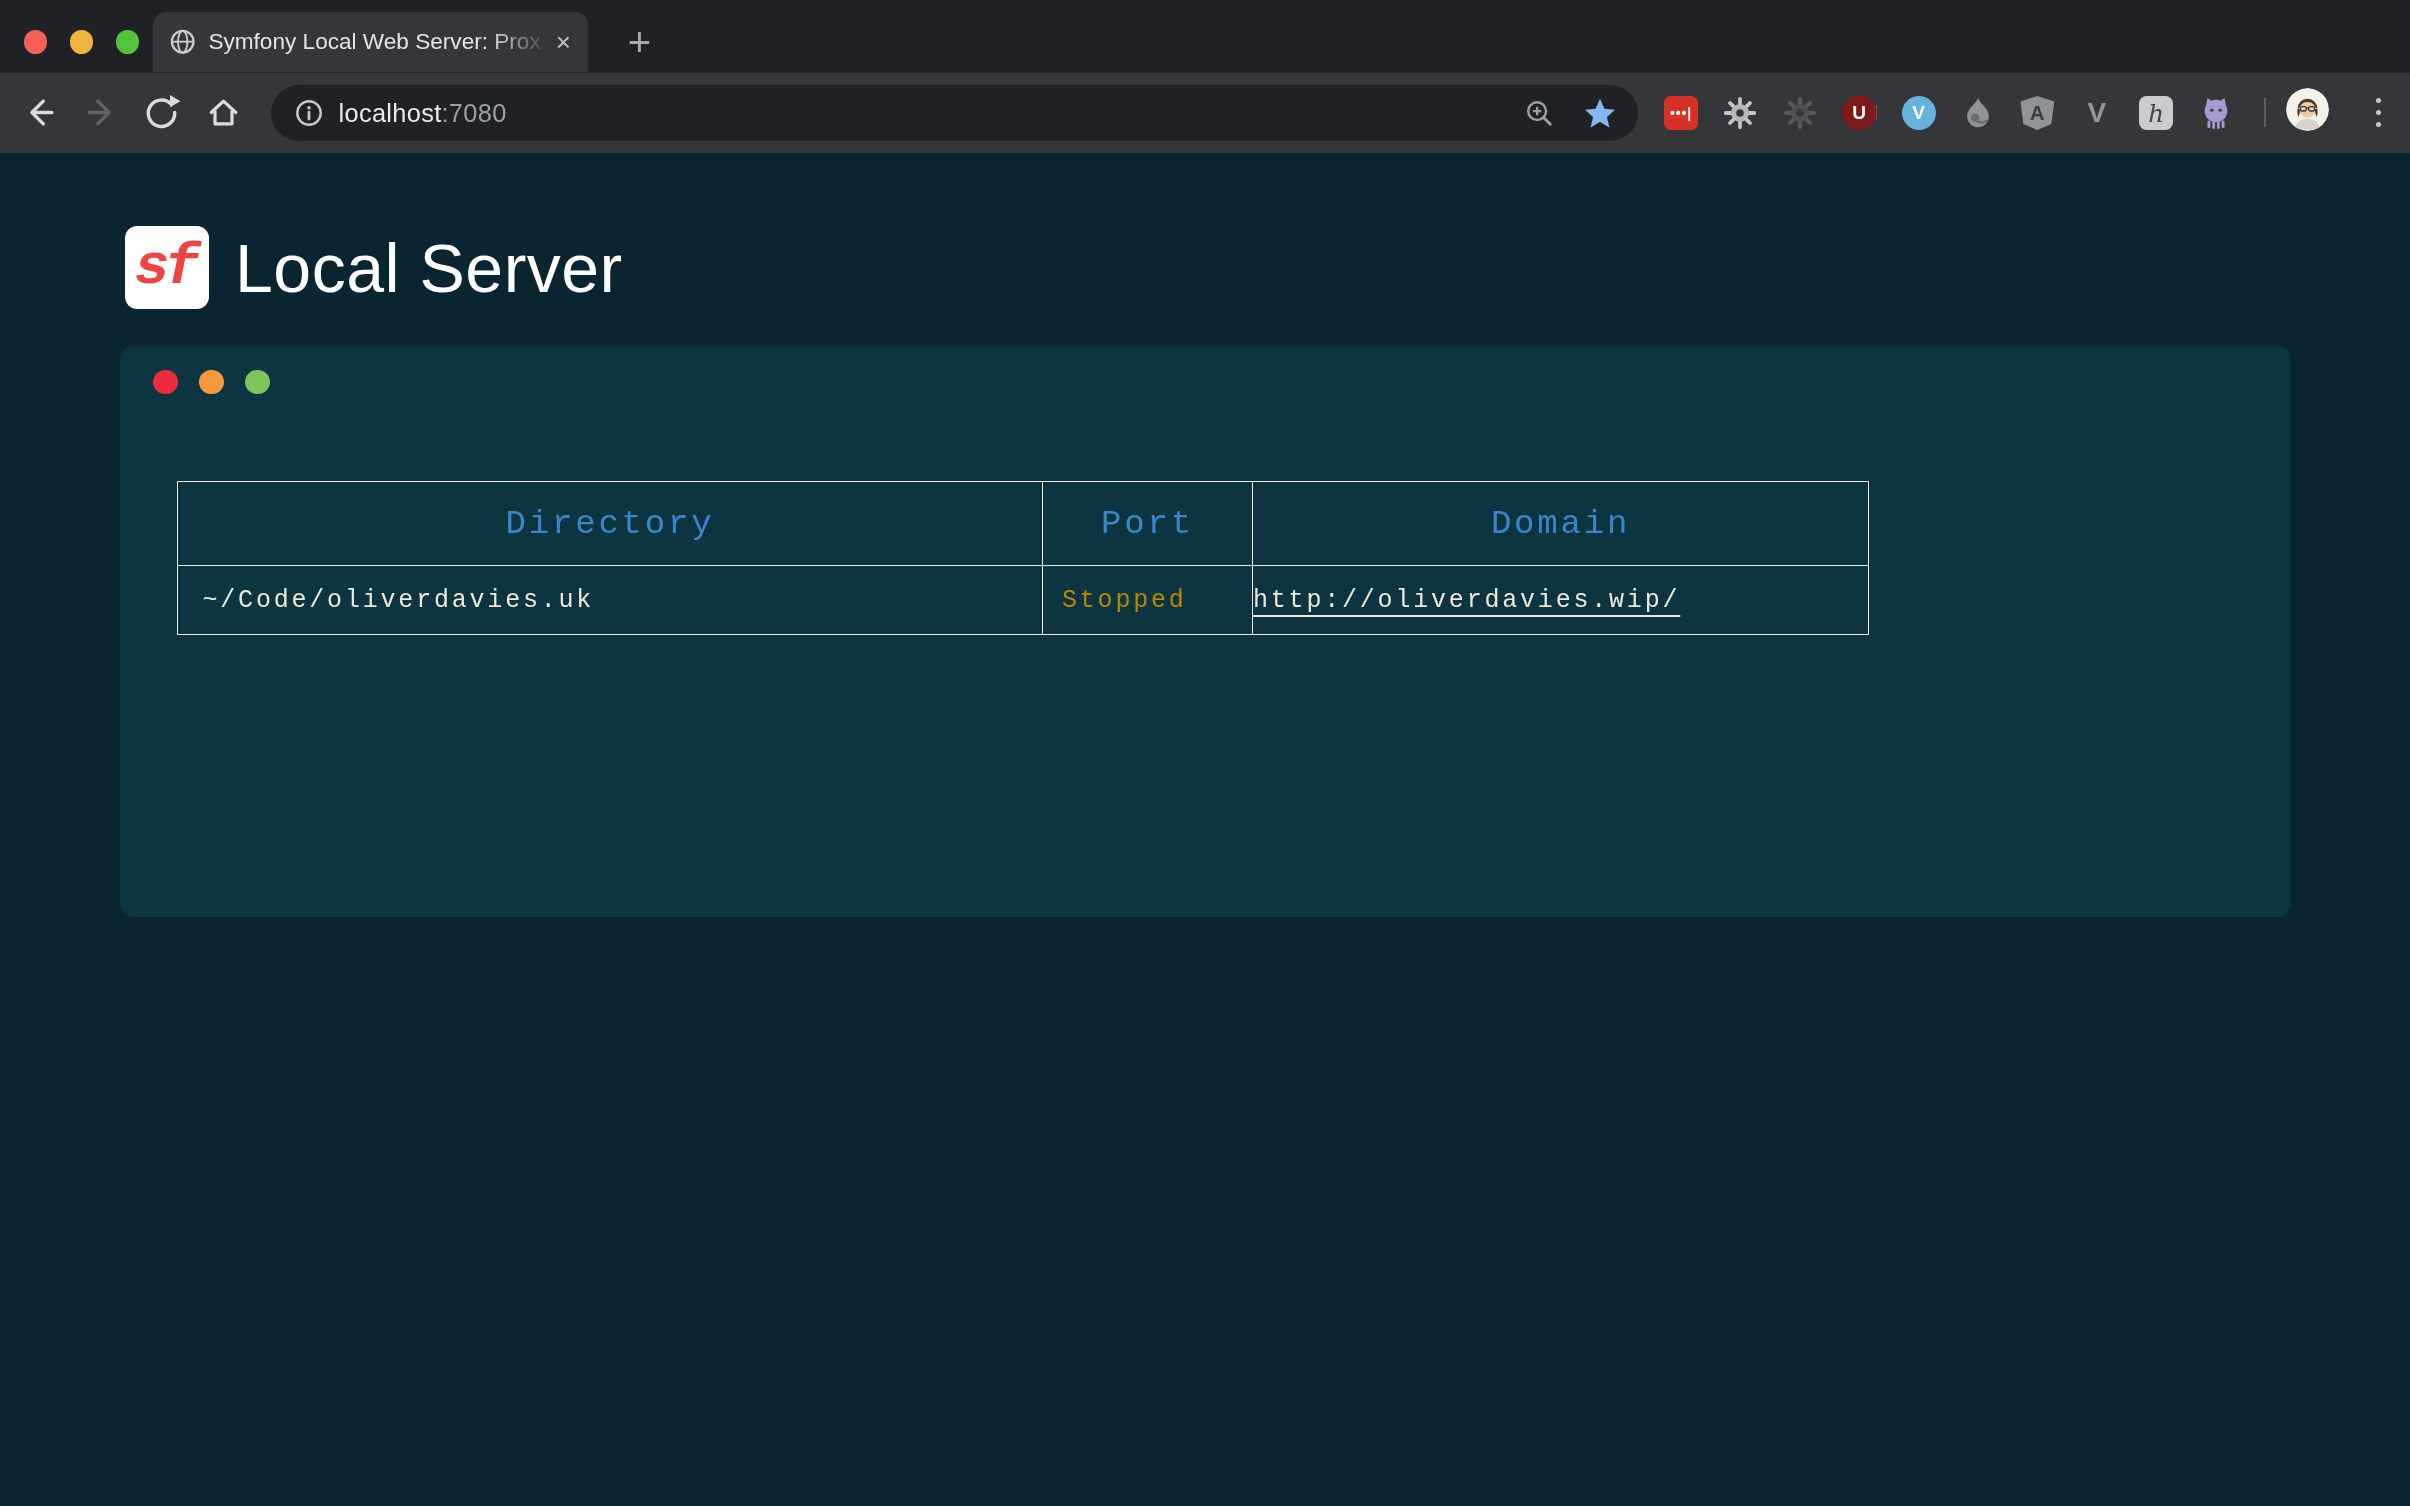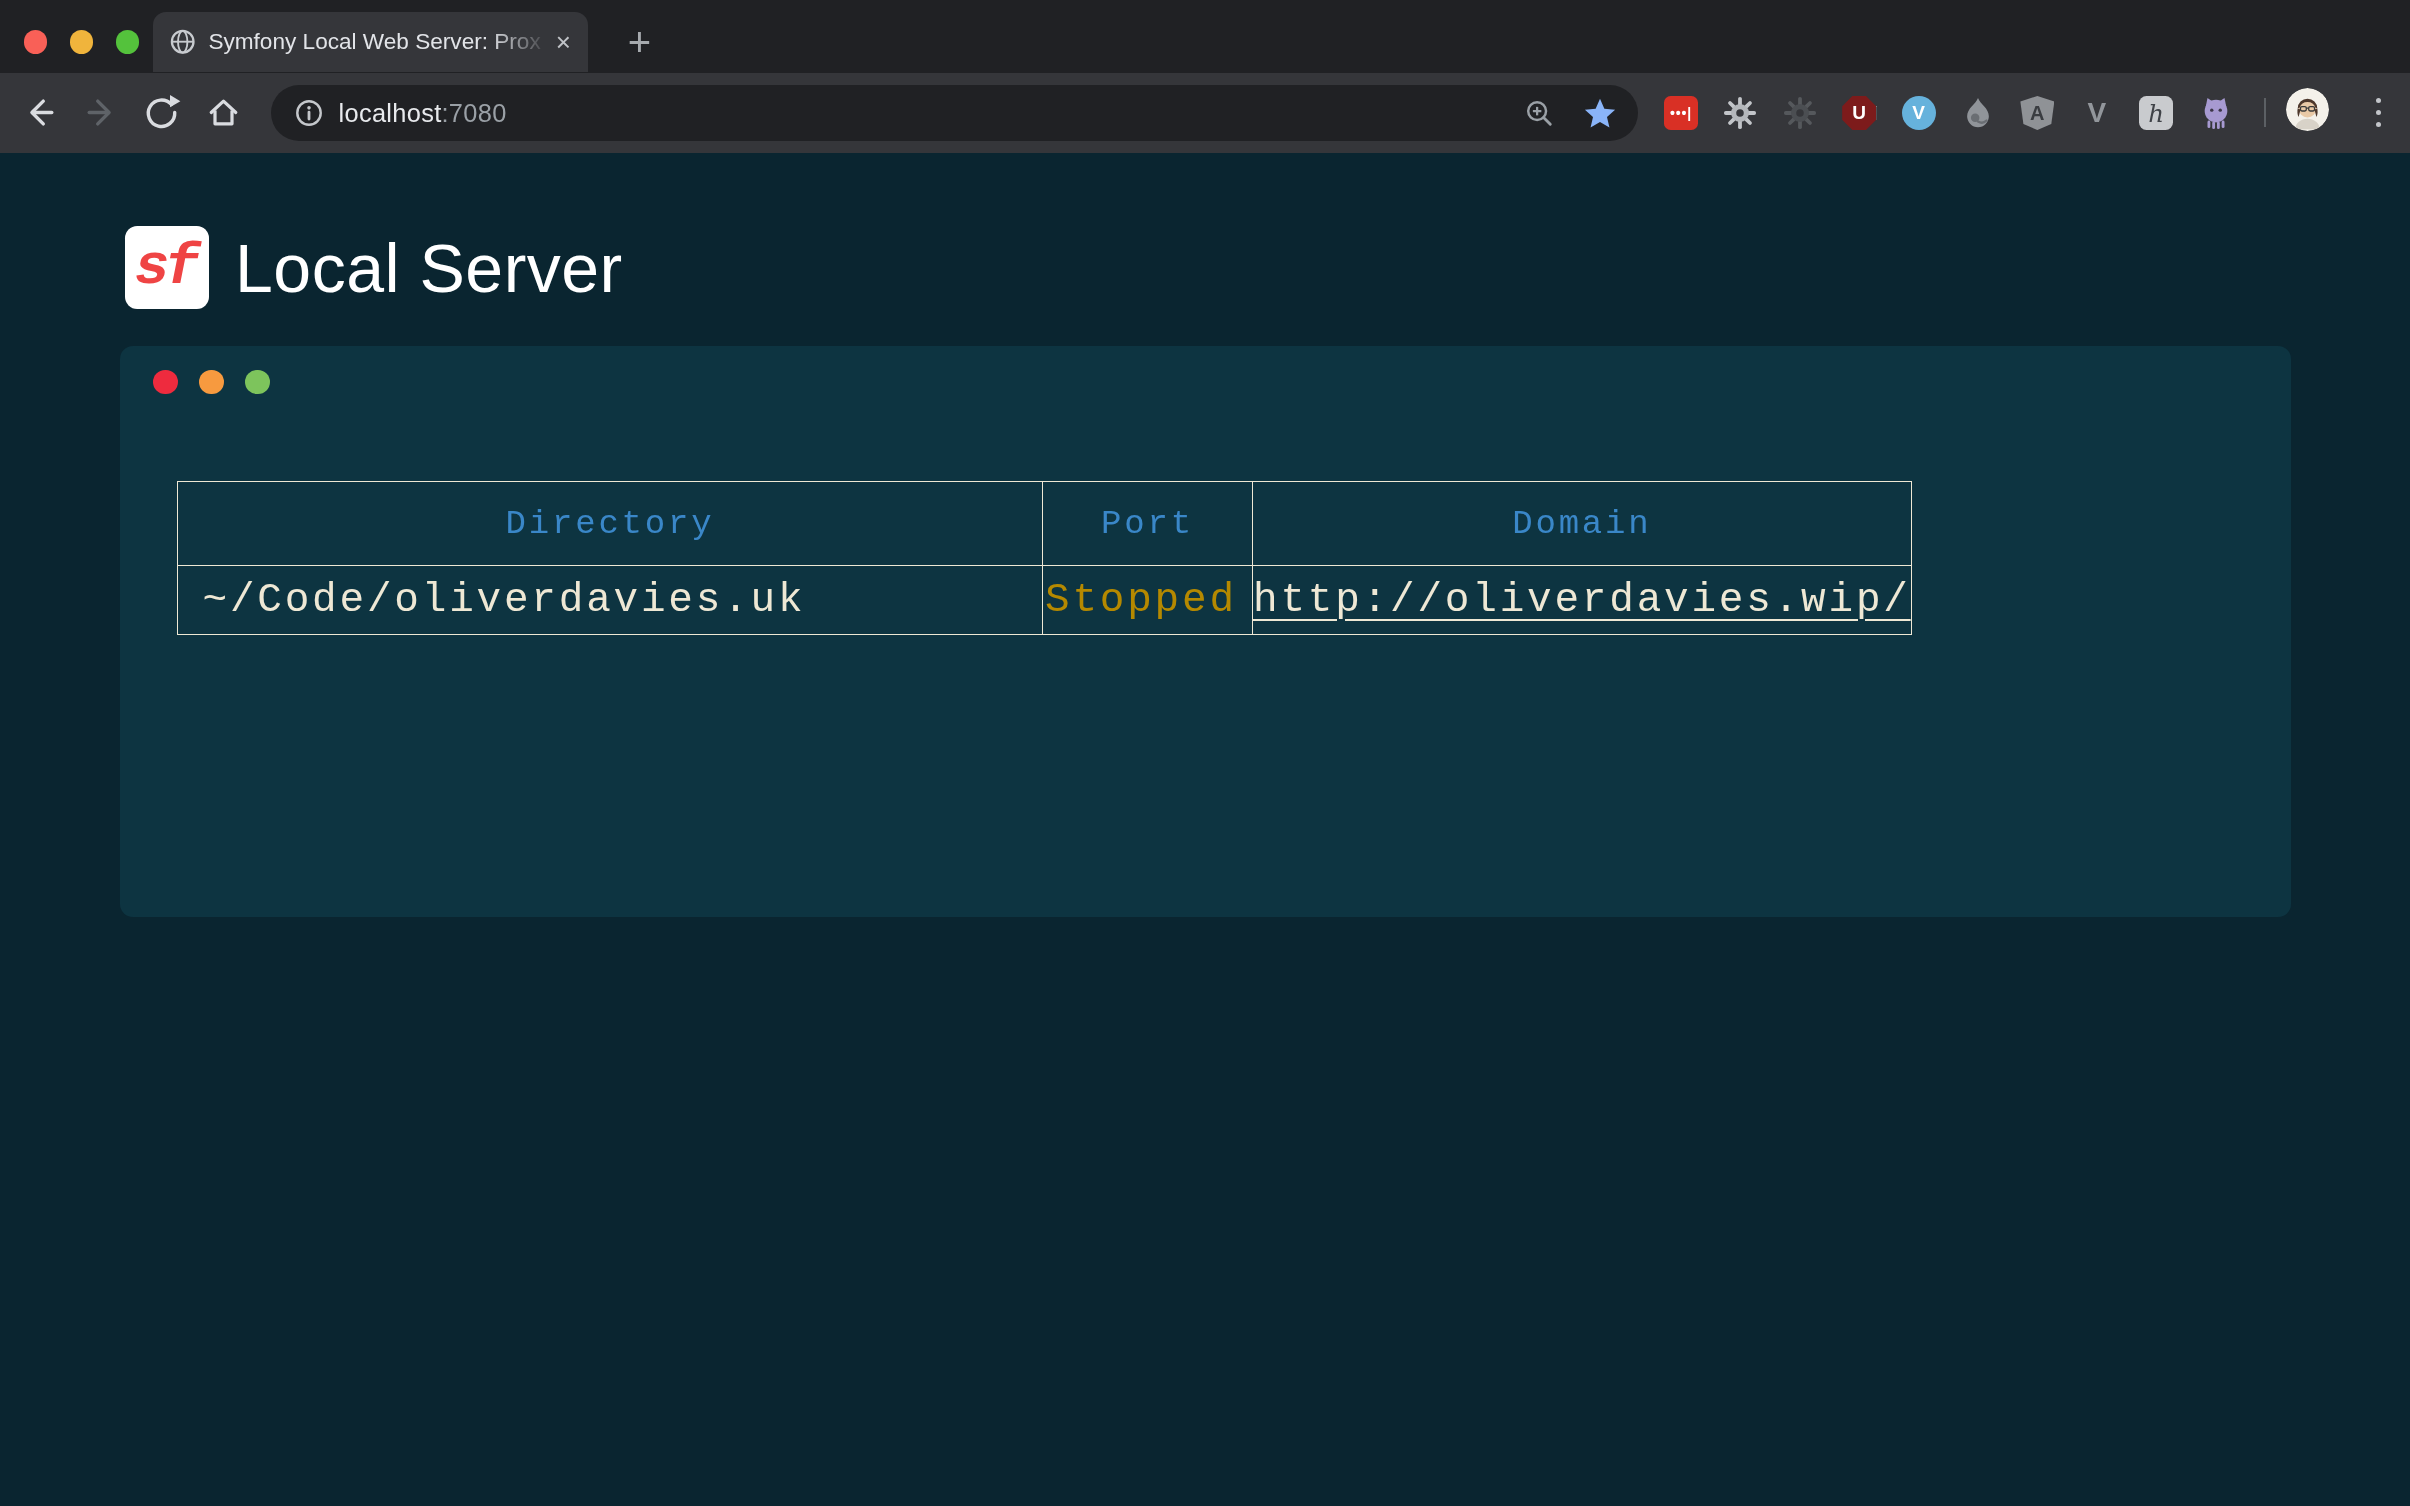--- a/index.html
+++ b/index.html
@@ -63,24 +63,24 @@
   .card-dots { position:absolute; left:33px; top:23.5px; display:flex; gap:21.7px; }
   .card-dots span { width:24.5px; height:24.5px; border-radius:50%; display:block; }
   .cd-red { background:#ee2b3e; } .cd-orange { background:#f79a3f; } .cd-green { background:#7dc45c; }
 
   table.servers { position:absolute; left:57px; top:135px; border-collapse:collapse;
                   font-family:"Liberation Mono",monospace; letter-spacing:2.8px; color:#eee8d5;
                   border:1.9px solid #eee8d5; table-layout:fixed; }
   .servers col.c-dir { width:865px; } .servers col.c-port { width:210px; } .servers col.c-dom { width:616px; }
   .servers th { height:84px; font-size:34px; font-weight:normal; color:#3a87c8; text-align:center;
                 border-left:1.9px solid #eee8d5; border-right:1.9px solid #eee8d5; border-bottom:1.9px solid #eee8d5; }
-  .servers td { height:69px; font-size:41px; border-left:1.9px solid #eee8d5; border-right:1.9px solid #eee8d5;
+  .servers td { height:69px; font-size:25px; border-left:1.9px solid #eee8d5; border-right:1.9px solid #eee8d5;
                 white-space:nowrap; overflow:hidden; }
   .servers td.dir { padding-left:24.5px; }
-  .servers td.port { padding-left:2px; }
+  .servers td.port { padding-left:19px; }
   .servers td.dom { }
   .status-stopped { color:#b58900; }
   .servers a { color:#eee8d5; text-decoration:underline; text-decoration-thickness:1.9px; text-underline-offset:7.5px; cursor:pointer; }
 </style>
 </head>
 <body>
 
 <div class="tabstrip">
   <div class="traffic">
     <span class="tl-close"></span>

